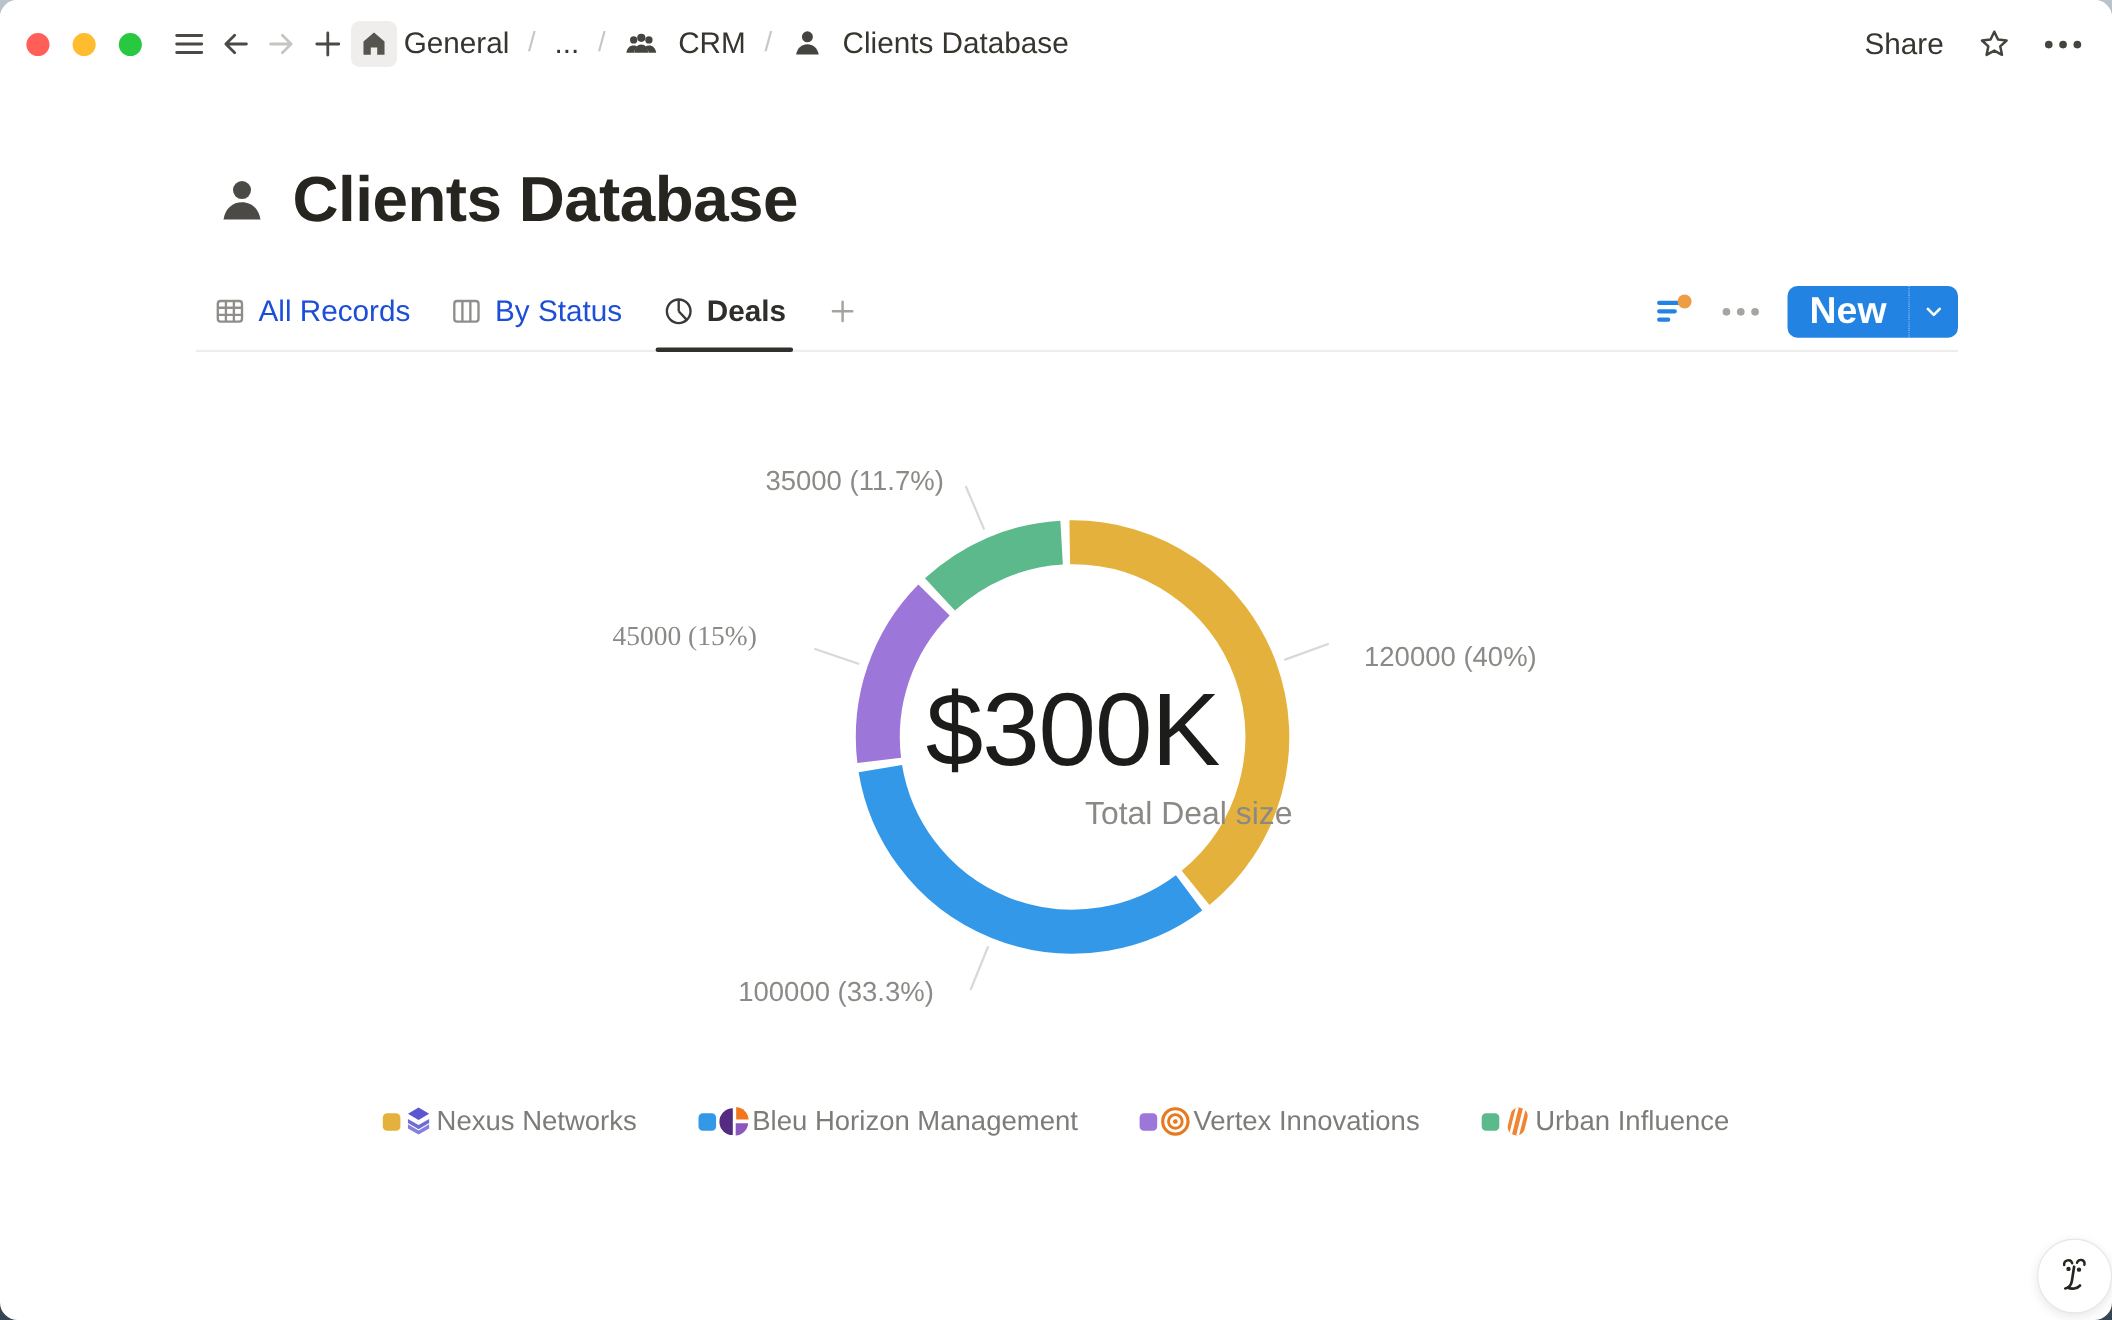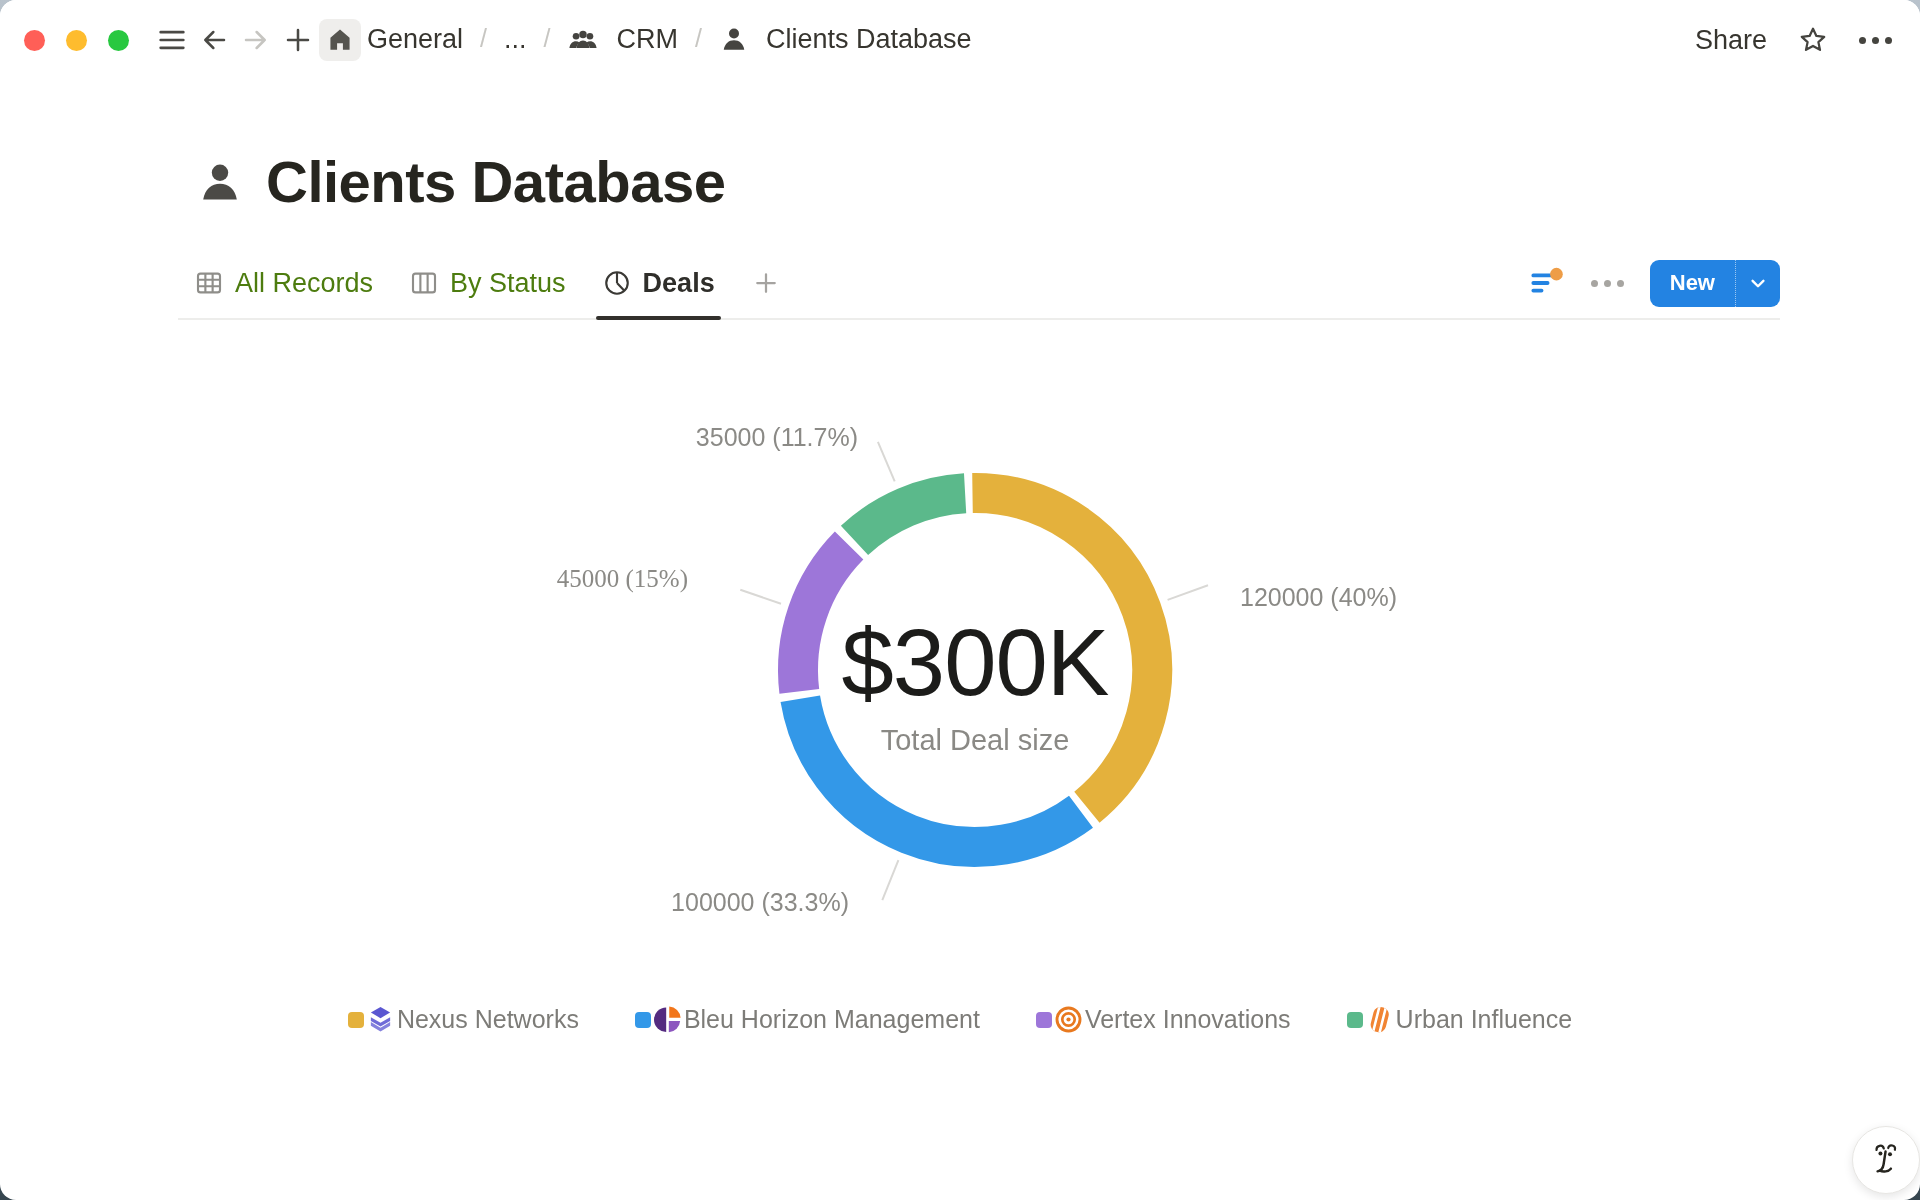--- a/index.html
+++ b/index.html
@@ -20,38 +20,38 @@
   .topbar-right{margin-left:auto;display:flex;align-items:center;gap:30px;}
   .share{font-size:27px;color:#37352f;}
 
   
   .title-row{position:absolute;left:196px;top:148px;display:flex;align-items:center;gap:22px;}
   .title-text{font-size:58px;font-weight:700;color:#26251f;letter-spacing:-0.5px;}
 
   
   .tabs-bar{position:absolute;left:178px;top:248px;width:1602px;height:70px;display:flex;align-items:center;border-bottom:2px solid #ededeb;}
   .tabs{display:flex;align-items:center;gap:36px;padding-left:16px;height:100%;}
-  .tab{display:flex;align-items:center;gap:11px;font-size:27px;color:#4d7c0f;height:100%;position:relative;}
+  .tab{display:flex;align-items:center;gap:11px;font-size:27px;color:#1d4ed8;height:100%;position:relative;}
   .tab svg{color:#8f8e8a;}
   .tab.active{color:#2f2e2a;font-weight:600;}
   .tab.active svg{color:#3a3935;}
   .tab.active::after{content:"";position:absolute;left:-6px;right:-6px;bottom:-2px;height:4px;background:#32302c;border-radius:2px;}
   .tab-plus{color:#a5a3a0;display:flex;align-items:center;}
   .tabs-right{margin-left:auto;display:flex;align-items:center;gap:26px;}
   .more-dots{display:flex;gap:6px;}
   .more-dots i{width:7px;height:7px;border-radius:50%;background:#a7a5a1;}
   .new-btn{display:flex;align-items:stretch;height:47px;border-radius:9px;overflow:hidden;background:#2383e2;color:#fff;}
-  .new-btn .nb-label{display:flex;align-items:center;padding:0 20px;font-size:22px;font-weight:600;}
+  .new-btn .nb-label{display:flex;align-items:center;padding:0 20px;font-size:34px;font-weight:600;}
   .new-btn .nb-arrow{display:flex;align-items:center;justify-content:center;width:44px;border-left:1px dotted rgba(255,255,255,.55);}
 
   
   #donut-svg{position:absolute;left:555px;top:410px;}
   .center-label{position:absolute;left:775px;top:616px;width:400px;text-align:center;}
   .center-big{font-size:94px;font-weight:500;color:#1c1c1a;letter-spacing:-1px;line-height:1;}
-  .center-sub{margin-top:14px;font-size:29px;color:#8a8985;}
+  .center-sub{margin-top:14px;font-size:29px;color:#8a8985;text-align:right;}
   .slice-label{position:absolute;font-size:25px;color:#8b8a86;white-space:nowrap;}
   .lbl-yellow{left:1240px;top:583px;}
   .lbl-blue{right:1071px;top:888px;}
   .lbl-purple{right:1232px;top:565px;font-family:Liberation Serif, serif;}
   .lbl-green{right:1062px;top:423px;}
 
   
   .legend{position:absolute;left:0;right:0;top:1004px;display:flex;justify-content:center;gap:56px;}
   .legend-item{display:flex;align-items:center;gap:1px;}
   .swatch{width:16px;height:16px;border-radius:4px;}

